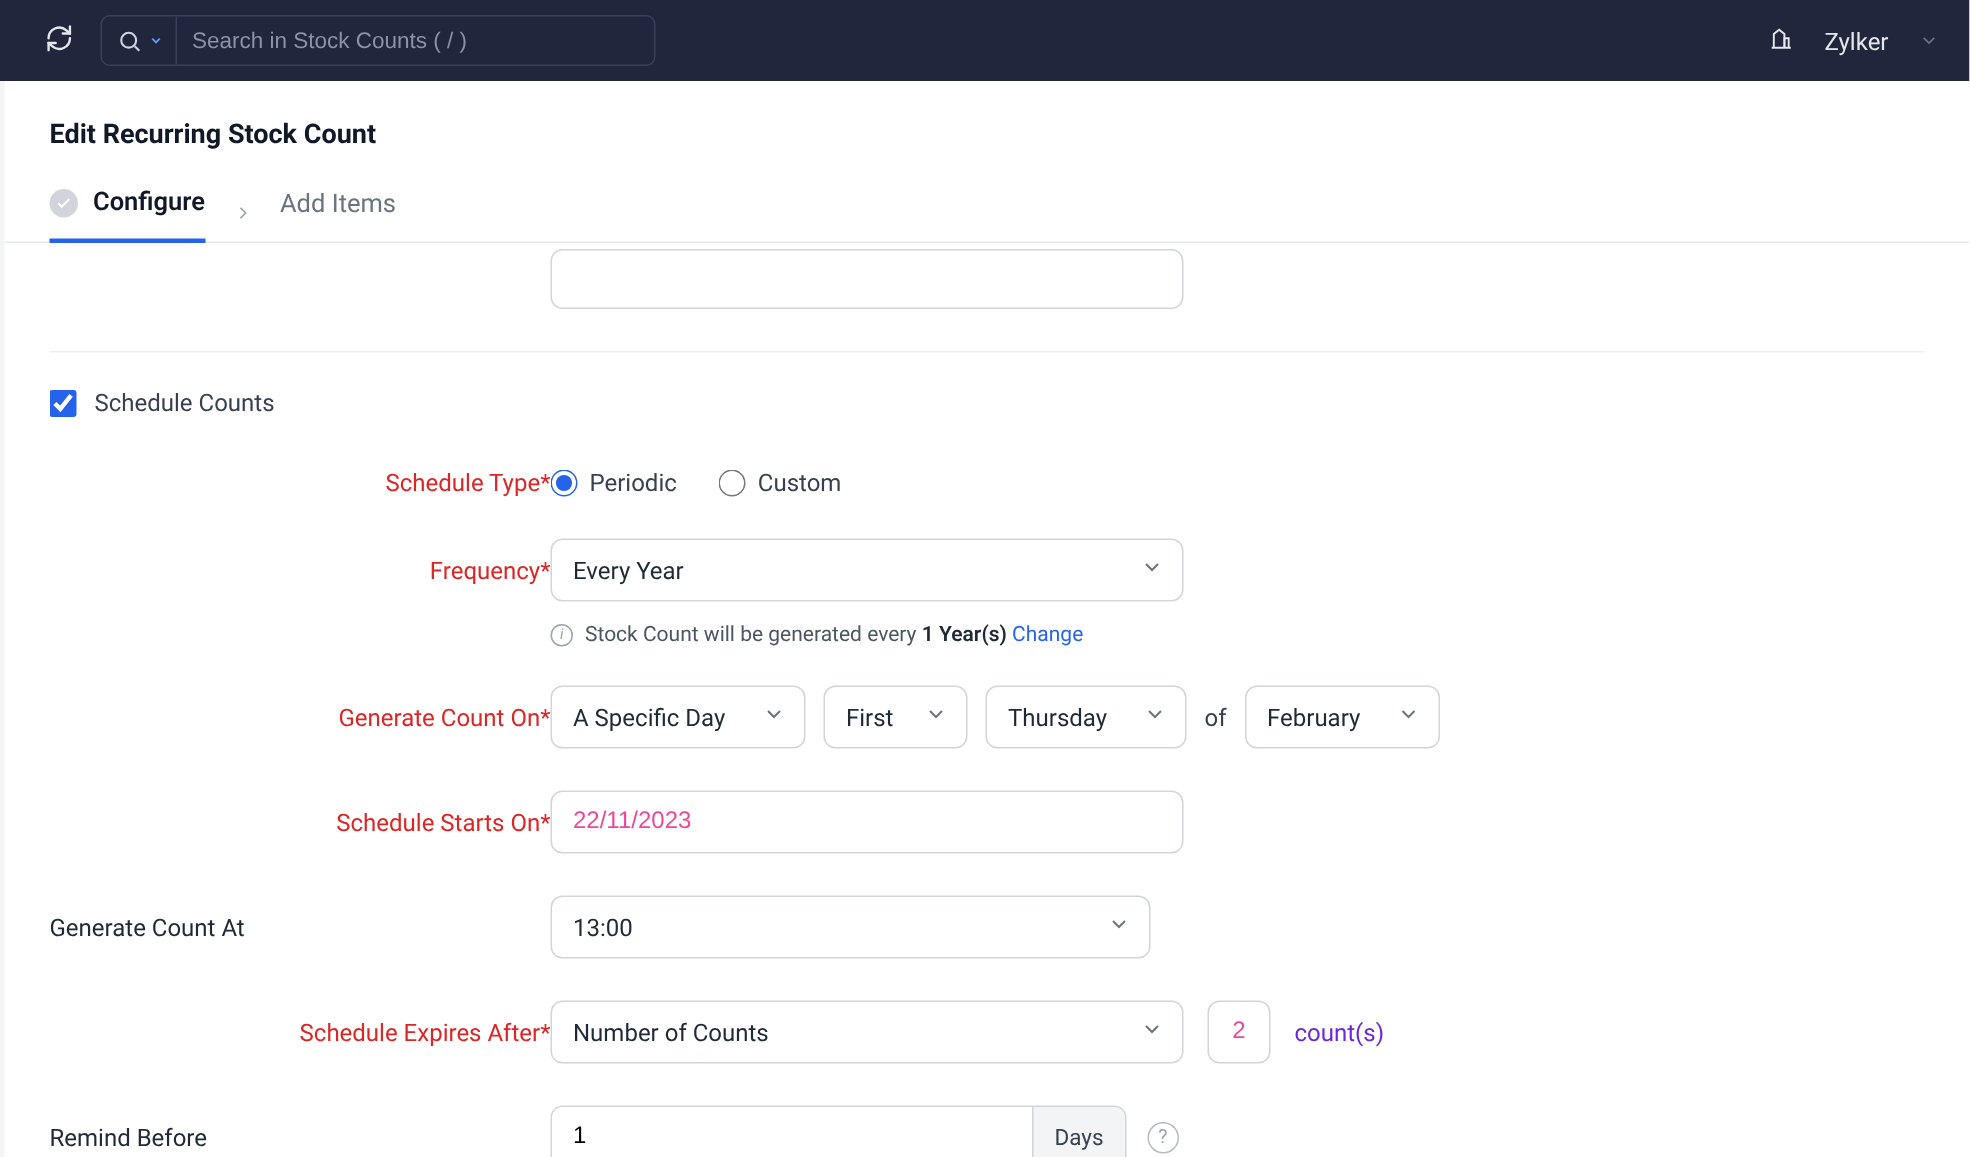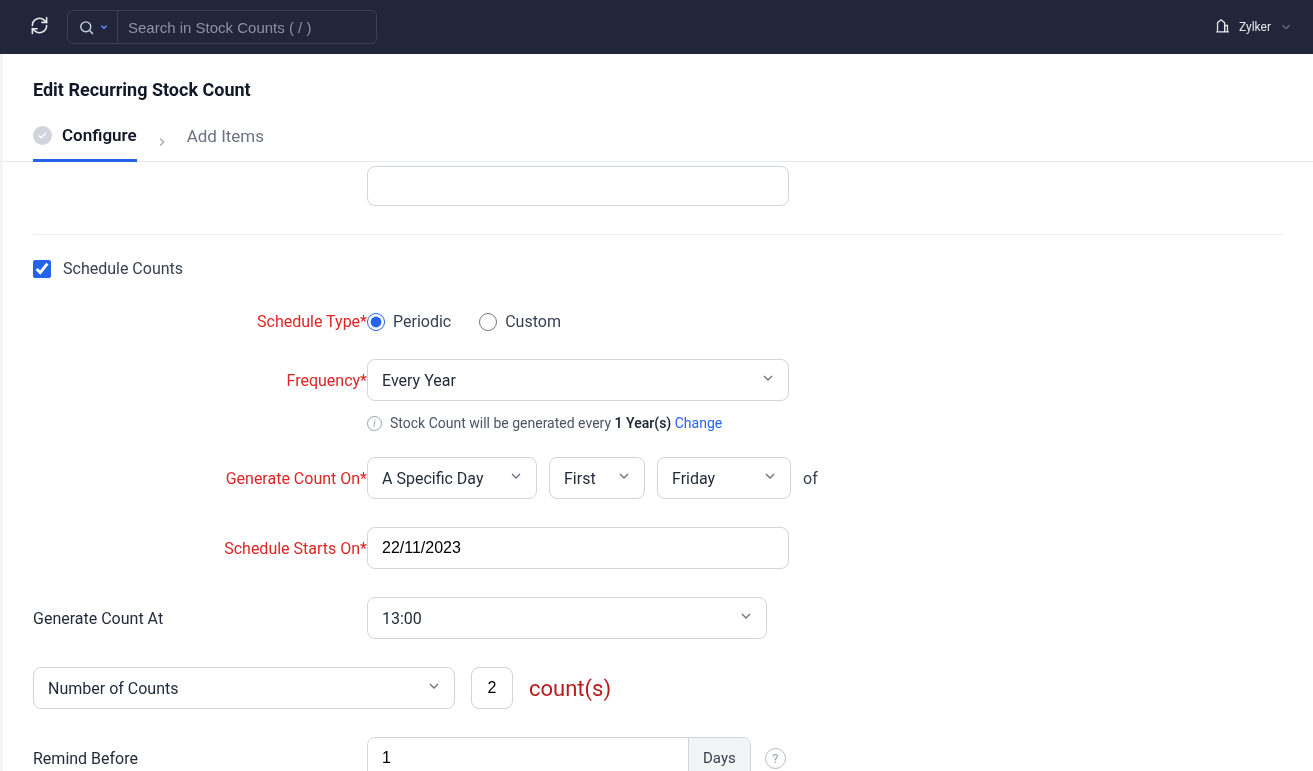--- a/index.html
+++ b/index.html
@@ -10,42 +10,42 @@
     display: flex;
     align-items: center;
     padding: 0 20px 0 30px;
   }
   .refresh-icon svg { stroke: #e5e7eb; }
   .searchbox {
     margin-left: 18px;
     display: flex;
     align-items: center;
     height: 34px;
-    width: 310px;
+    width: 370px;
     border: 1px solid #3a4058;
     border-radius: 6px;
     background: transparent;
   }
   .search-icon-wrap {
     padding: 0 8px 0 10px;
     border-right: 1px solid #3a4058;
     height: 100%;
     display:flex; align-items:center; gap:4px;
   }
   .search-input {
     flex: 1;
     background: transparent;
     border: none;
     outline: none;
     color: #cbd5e1;
     font-size: 15px;
     padding: 0 10px;
   }
   .search-input::placeholder { color: #8b92a8; }
-  .topbar-right { margin-left: auto; display:flex; align-items:center; gap:8px; color:#e5e7eb; font-size:12px; }
+  .topbar-right { margin-left: auto; display:flex; align-items:center; gap:20px; color:#e5e7eb; font-size:16px; }
   .main {
     padding: 25px 0 30px 0;
     border-left: 3px solid #f3f4f6;
     margin-left: 0;
   }
   .page-title {
     font-size: 18px; font-weight: 700; color:#111827;
     padding: 0 30px 25px 30px;
   }
   .tabs {
@@ -98,35 +98,35 @@
     height:42px; padding: 0 38px 0 14px;
     border:1px solid #d1d5db; border-radius:8px;
     font-size:16px; color:#1f2937; background:#fff;
     display:flex; align-items:center; position:relative;
     cursor:pointer;
   }
   .select .chev { position:absolute; right:12px; top:50%; transform:translateY(-50%); }
   .text-input {
     height:42px; padding: 0 14px;
     border:1px solid #d1d5db; border-radius:8px;
-    font-size:16px; color:#000000; background:#fff;
+    font-size:16px; color:#ec4899; background:#fff;
     outline:none;
   }
   .hint {
     display:flex; align-items:center; gap:8px;
     font-size:14px; color:#4b5563;
     margin: -14px 0 26px 334px;
   }
   .hint .info { width:15px; height:15px; border:1.4px solid #9ca3af; border-radius:50%; display:inline-flex; align-items:center; justify-content:center; font-size:10px; color:#9ca3af; font-style:italic; }
   .hint strong { color:#1f2937; font-weight:600; }
   .hint a { color:#2563eb; text-decoration:none; cursor:pointer; }
   .gco-group { display:flex; align-items:center; gap:12px; }
   .of-text { font-size:16px; color:#374151; }
   .expire-group { display:flex; align-items:center; gap:16px; }
-  .count-text { font-size:22px; color:#b91c1c; }
+  .count-text { font-size:16px; color:#6d28d9; }
   .small-input { width:42px; text-align:center; }
   .remind-group { display:flex; align-items:center; gap:14px; }
   .input-addon {
     display:flex; align-items:center;
     border:1px solid #d1d5db; border-radius:8px; overflow:hidden;
     height:42px;
   }
   .input-addon input { border:none; height:100%; width:320px; padding:0 14px; font-size:16px; outline:none; }
   .input-addon .addon { background:#f3f4f6; height:100%; display:flex; align-items:center; padding:0 14px; border-left:1px solid #d1d5db; font-size:15px; color:#374151; }
   .help-circle { width:21px; height:21px; border:1.5px solid #b5bac3; border-radius:50%; display:inline-flex; align-items:center; justify-content:center; color:#9ca3af; font-size:13px; }
@@ -244,45 +244,52 @@
                 <polyline points="6 9 12 15 18 9"></polyline>
               </svg></span>
         </div>
         <div class="select" style="width:96px">
           <span>First</span>
           <span class="chev"><svg class="chev-down" width="16" height="16" viewBox="0 0 24 24" fill="none" stroke-width="2">
                 <polyline points="6 9 12 15 18 9"></polyline>
               </svg></span>
         </div>
         <div class="select" style="width:134px">
-          <span>Friday</span>
+          <span>Thursday</span>
           <span class="chev"><svg class="chev-down" width="16" height="16" viewBox="0 0 24 24" fill="none" stroke-width="2">
                 <polyline points="6 9 12 15 18 9"></polyline>
               </svg></span>
         </div>
         <span class="of-text">of</span>
+        <div class="select" style="width:130px">
+          <span>February</span>
+          <span class="chev"><svg class="chev-down" width="16" height="16" viewBox="0 0 24 24" fill="none" stroke-width="2">
+                <polyline points="6 9 12 15 18 9"></polyline>
+              </svg></span>
+        </div>
       </div>
     </div>
 
     <div class="row">
       <div class="label-col req">Schedule Starts On*</div>
       <input class="text-input" style="width: 422px;" value="22/11/2023">
     </div>
 
     <div class="row">
       <div class="label-col">Generate Count At</div>
       <div class="select" style="width:400px">
         <span>13:00</span>
         <span class="chev"><svg class="chev-down" width="16" height="16" viewBox="0 0 24 24" fill="none" stroke-width="2">
               <polyline points="6 9 12 15 18 9"></polyline>
             </svg></span>
       </div>
     </div>
 
     <div class="row">
+      <div class="label-col req">Schedule Expires After*</div>
       <div class="expire-group">
         <div class="select" style="width:422px">
           <span>Number of Counts</span>
           <span class="chev"><svg class="chev-down" width="16" height="16" viewBox="0 0 24 24" fill="none" stroke-width="2">
                 <polyline points="6 9 12 15 18 9"></polyline>
               </svg></span>
         </div>
         <input class="text-input small-input" value="2" style="">
         <span class="count-text">count(s)</span>
       </div>

